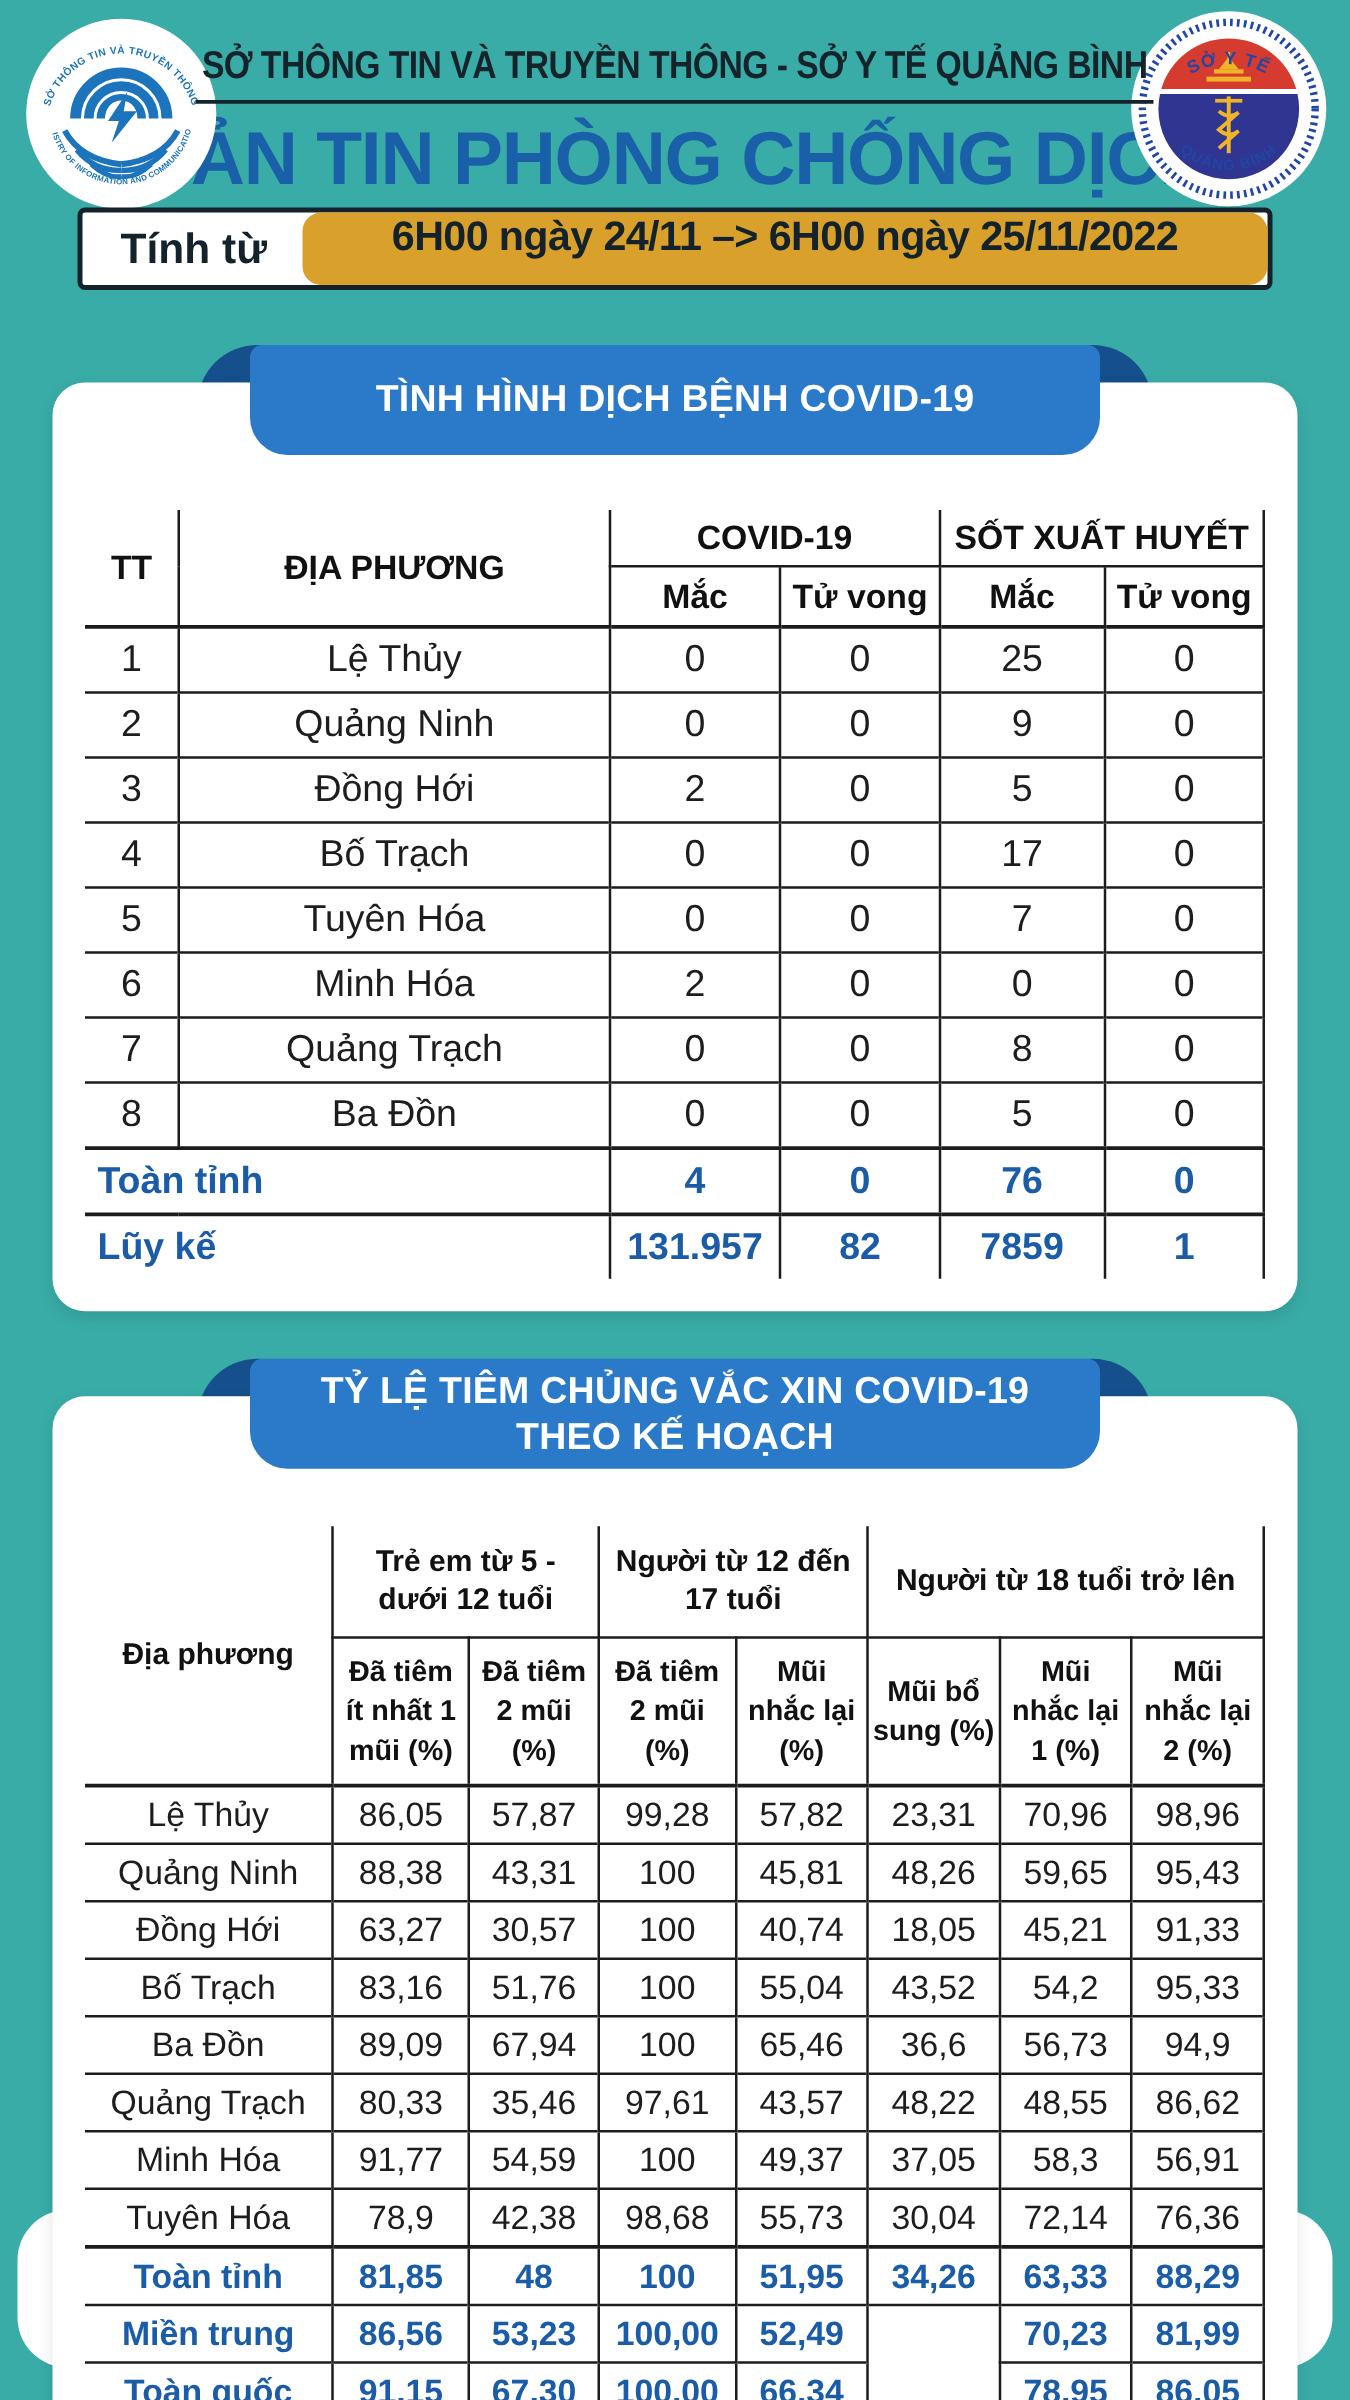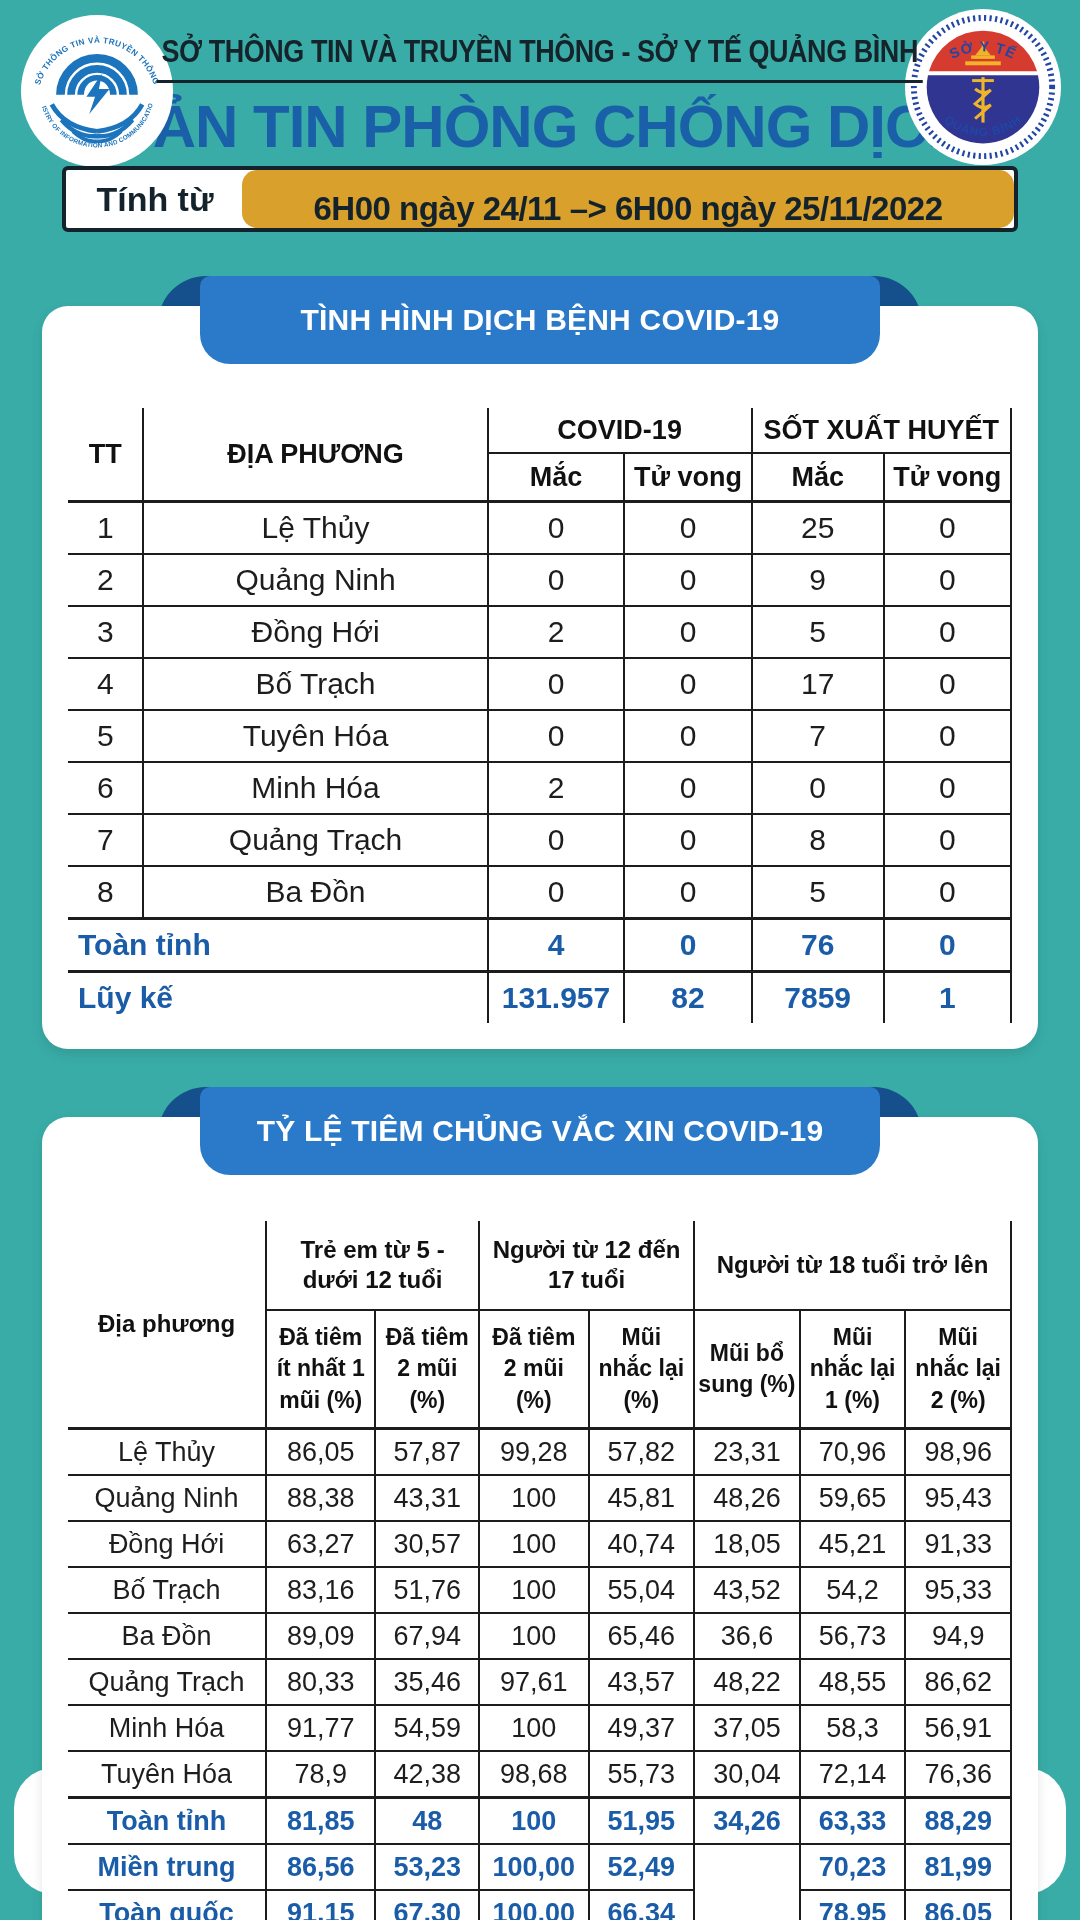--- a/index.html
+++ b/index.html
@@ -37,21 +37,21 @@
     background:#fff;border:4px solid #14232B;border-radius:6px;
     position:relative;display:flex;align-items:center;
   }
   .period-label{
     width:178px;text-align:center;
     font-size:34px;font-weight:bold;color:#14232B;
   }
   .period-value-box{
     position:absolute;left:176px;right:0;top:0;bottom:0;
     background:#D9A02B;border-radius:15px;
-    display:flex;align-items:flex-end;justify-content:center;
+    display:flex;align-items:flex-start;justify-content:center;
   }
   .period-value{font-size:33px;font-weight:bold;color:#14232B;letter-spacing:-0.5px;}
 
   
   .section{position:relative;margin:0 42px;padding-top:30px;z-index:1;}
   .section-1{margin-top:44px;}
   .section-2{margin-top:38px;}
   .curl{
     position:absolute;top:0;width:96px;height:74px;
     background:#15508C;border-radius:48px 48px 0 0;z-index:0;
@@ -287,20 +287,21 @@
       </table>
     </div>
   </div>
 
   <div class="section section-2">
     <div class="curl curl-left"></div>
     <div class="curl curl-right"></div>
     <div class="card card-2">
       <div class="ribbon">
         <div>TỶ LỆ TIÊM CHỦNG VẮC XIN COVID-19</div>
+        <div>THEO KẾ HOẠCH</div>
       </div>
 
       <table class="t2">
         <colgroup>
           <col style="width:21%">
           <col style="width:11.6%">
             <col style="width:11%">
           <col style="width:11.6%">
             <col style="width:11.2%">
           <col style="width:11.2%">

